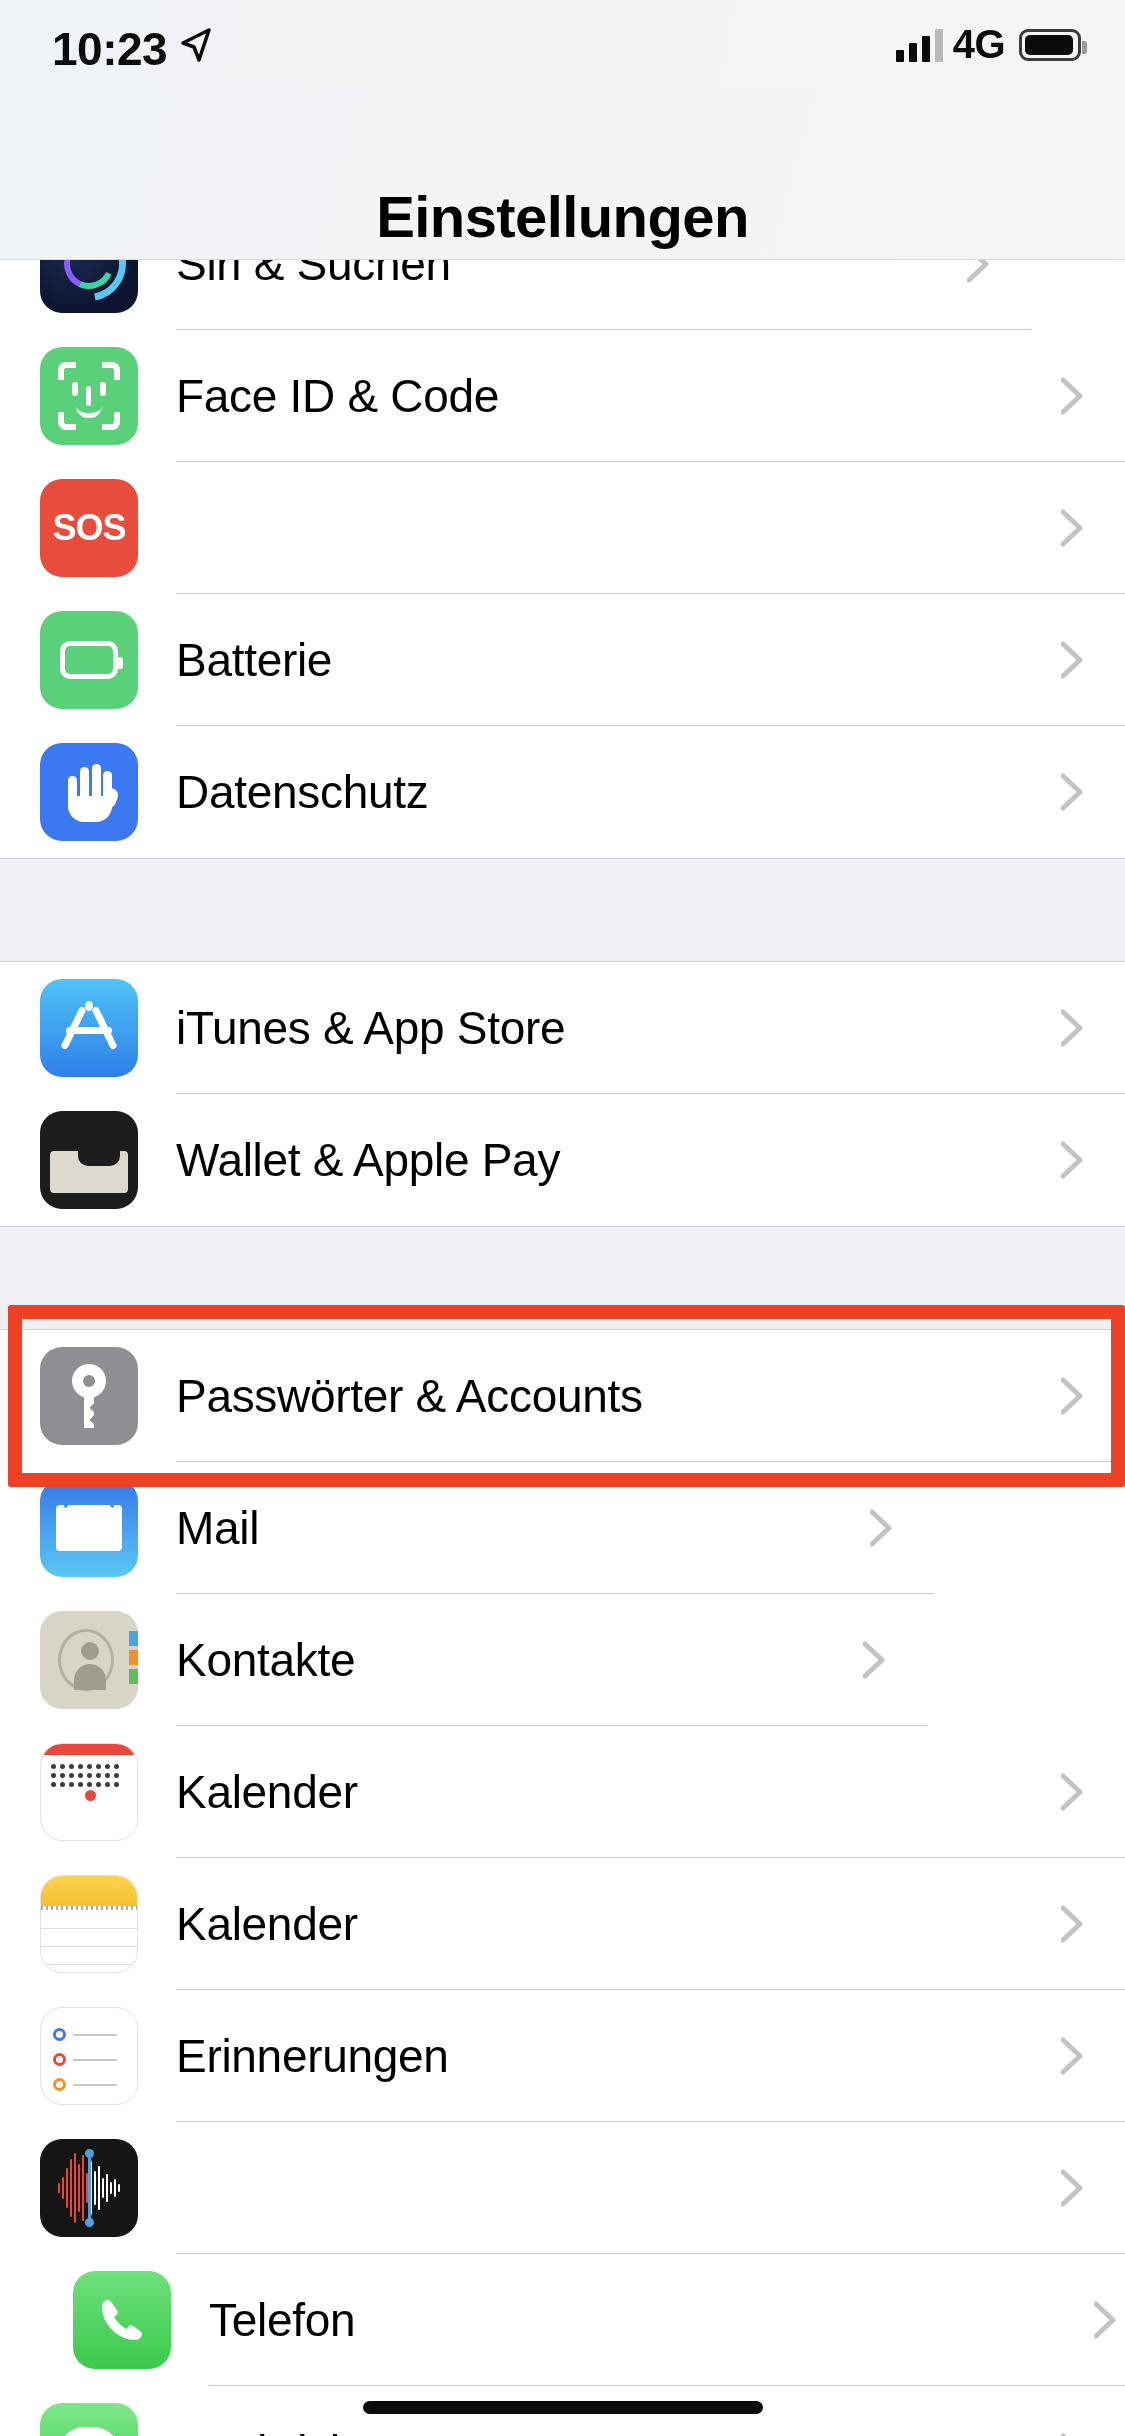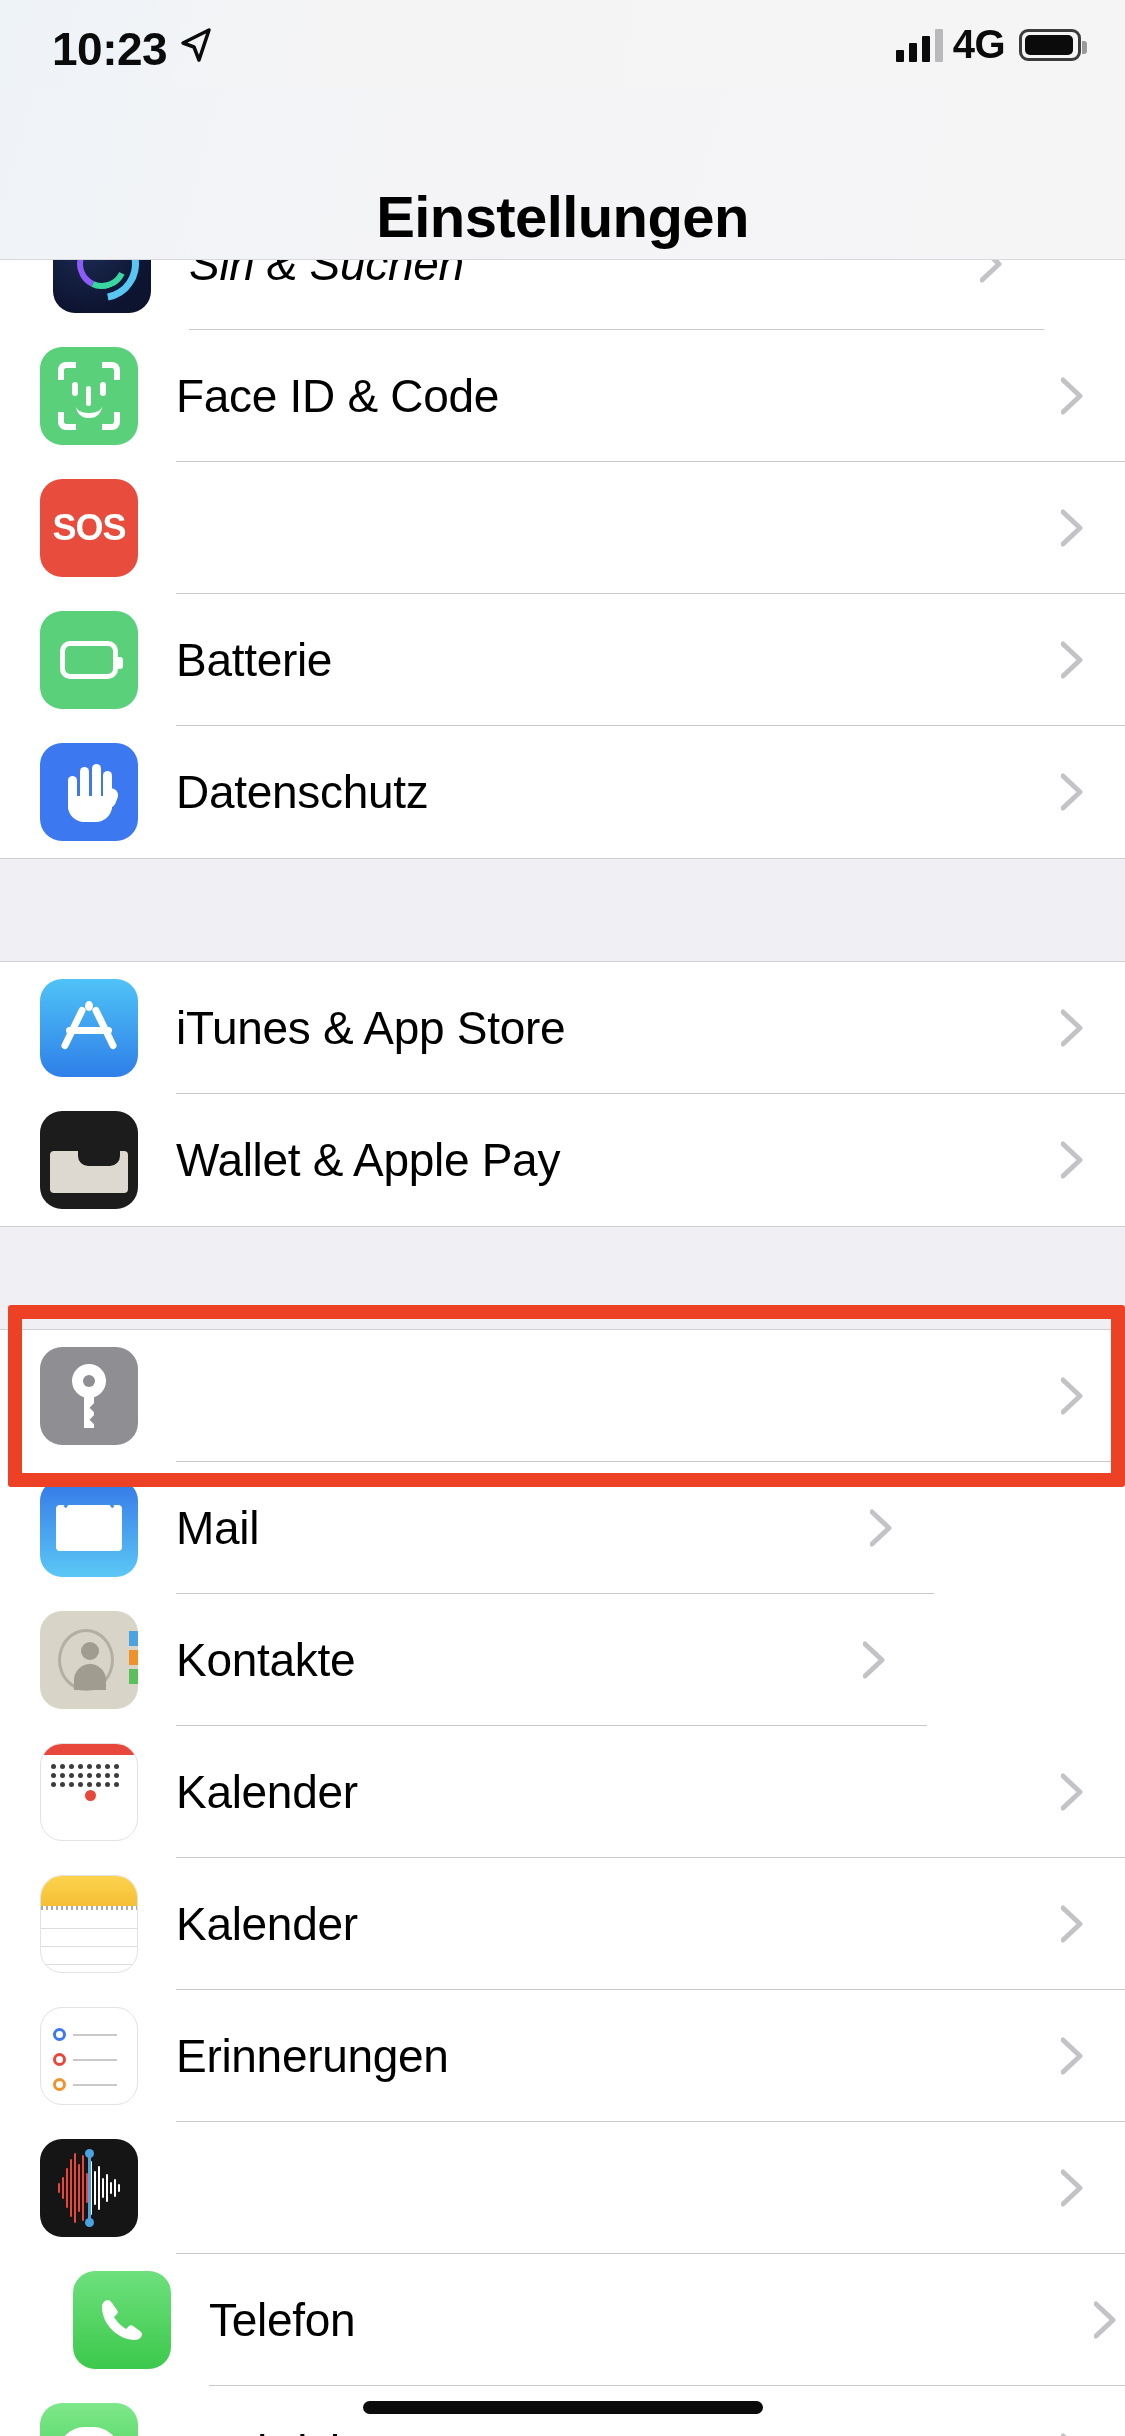--- a/index.html
+++ b/index.html
@@ -203,21 +203,21 @@
   .home-ind{
     position:absolute; left:50%; transform:translateX(-50%); bottom:22px;
     width:400px; height:13px; background:#0b0b0b; border-radius:8px; z-index:40;
   }
 </style>
 </head>
 <body>
 
 <div class="list">
 
-  <div class="row" style="position:absolute; top:198px; left:13px; width:1031px;font-style:italic;">
+  <div class="row" style="position:absolute; top:198px; left:0; width:1031px;">
     <div class="icon-wrap">
       <div class="app-icon ic-siri">
           <span class="sw1"></span>
           <span class="sw2"></span>
         </div>
     </div>
     <div class="label">Siri &amp; Suchen</div>
     <div class="chev">
       <svg viewBox="0 0 22 38">
           <polyline points="2,3 19,19 2,35" fill="none" stroke="#c3c3c7" stroke-width="5" stroke-linecap="round" stroke-linejoin="round"></polyline>
@@ -344,20 +344,21 @@
       <div class="app-icon ic-keys">
         <span class="k">
             <i class="head"></i>
             <i class="hole"></i>
             <i class="shaft"></i>
             <i class="t1"></i>
             <i class="t2"></i>
           </span>
       </div>
     </div>
+    <div class="label">Passwörter &amp; Accounts</div>
     <div class="chev">
       <svg viewBox="0 0 22 38">
           <polyline points="2,3 19,19 2,35" fill="none" stroke="#c3c3c7" stroke-width="5" stroke-linecap="round" stroke-linejoin="round"></polyline>
         </svg>
     </div>
     <div class="sep"></div>
   </div>
 
   <div class="row" style="position:absolute; top:1462px; left:0; width:934px;text-align:right;">
     <div class="icon-wrap">

